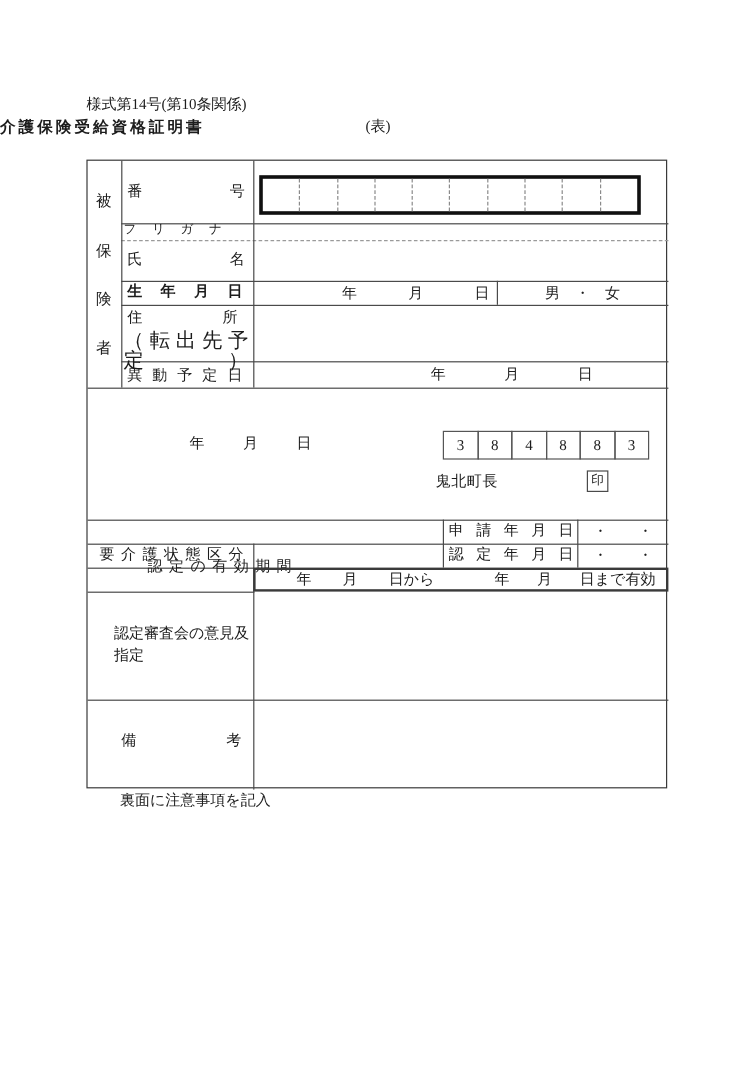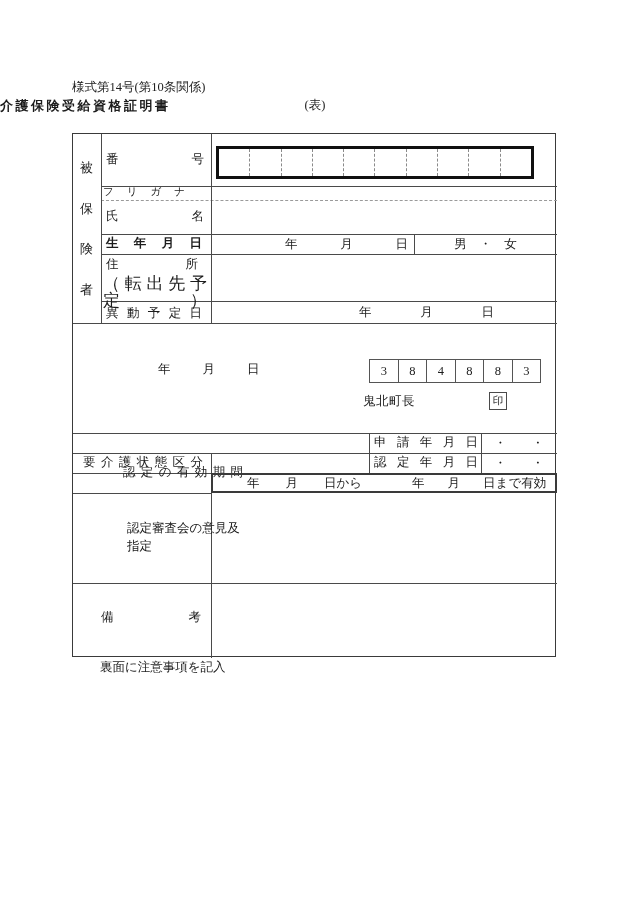--- a/index.html
+++ b/index.html
@@ -140,21 +140,21 @@
         <span>月</span>
         <span>日から</span>
       </span>
       <span class="vspan" style="margin-left:50px; gap:23px;">
         <span>年</span>
         <span>月</span>
         <span>日まで有効</span>
       </span>
     </div>
 
-    <div class="abs" style="left:22px; top:385px; width:114px; line-height:18px;margin-left:32px;">
+    <div class="abs" style="left:22px; top:385px; width:114px; line-height:18px;">
       <div>認定審査会の意見及</div>
       <div>指定</div>
     </div>
     <div class="abs" style="left:139px; top:360px; width:344px; height:88px;"></div>
 
     <div class="abs jl" style="left:28px; top:477px; width:100px;">備考</div>
     <div class="abs" style="left:139px; top:450px; width:344px; height:73px;"></div>
   </div>
 
   <div class="abs" style="left:100px; top:661px;">裏面に注意事項を記入</div>

